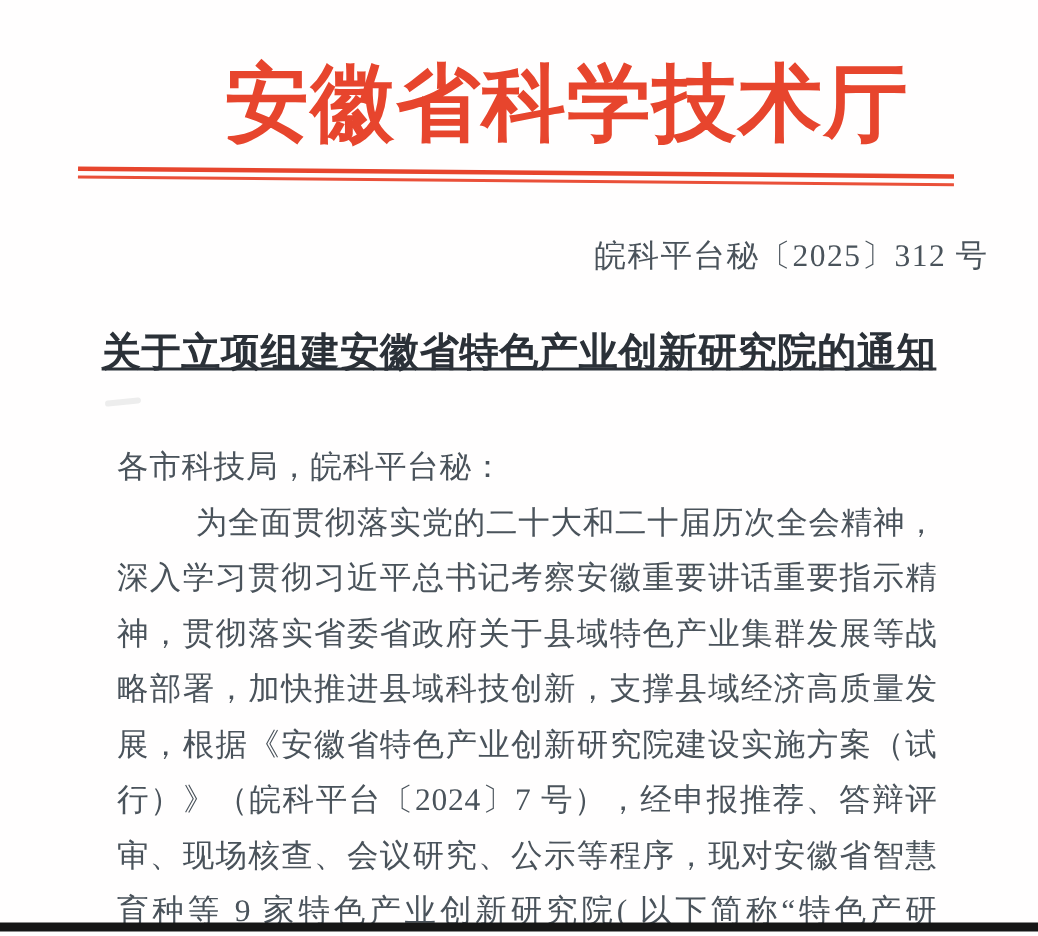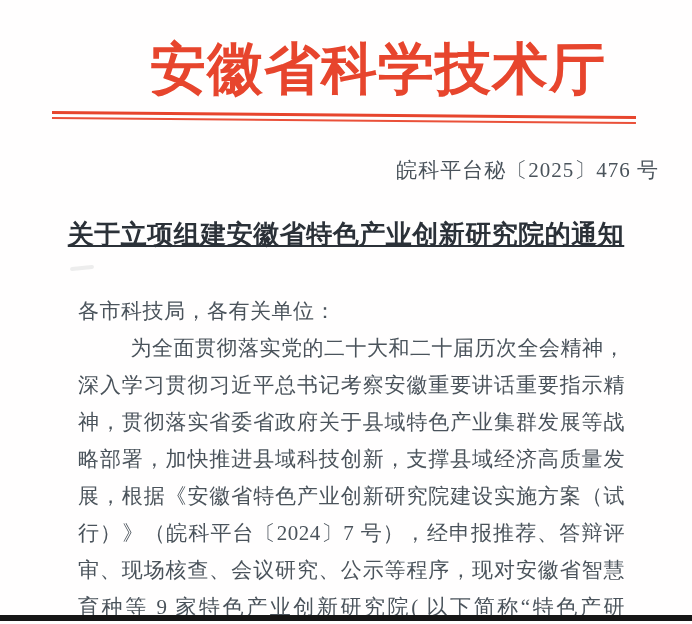--- a/index.html
+++ b/index.html
@@ -90,26 +90,26 @@
 </style>
 </head>
 <body>
 
 <div class="page">
 
   <div class="agency-title">安徽省科学技术厅</div>
 
   <div class="red-rule"></div>
 
-  <div class="doc-number">皖科平台秘〔2025〕476 号</div>
+  <div class="doc-number">皖科平台秘〔2025〕312 号</div>
 
   <div class="doc-title">关于立项组建安徽省特色产业创新研究院的通知</div>
 
   <div class="scan-smudge"></div>
 
   <div class="body-block">
-    <p class="salutation">各市科技局，各有关单位：</p>
+    <p class="salutation">各市科技局，皖科平台秘：</p>
     <p class="indent">为全面贯彻落实党的二十大和二十届历次全会精神，深入学习贯彻习近平总书记考察安徽重要讲话重要指示精神，贯彻落实省委省政府关于县域特色产业集群发展等战略部署，加快推进县域科技创新，支撑县域经济高质量发展，根据《安徽省特色产业创新研究院建设实施方案（试行）》（皖科平台〔2024〕7 号），经申报推荐、答辩评审、现场核查、会议研究、公示等程序，现对安徽省智慧育种等 9 家特色产业创新研究院( 以下简称“特色产研院”）予以立项（名单见附件）。有关事项明确如下：</p>
   </div>
 
   <div class="bottom-bar"></div>
 
 </div>
 
 </body></html>

